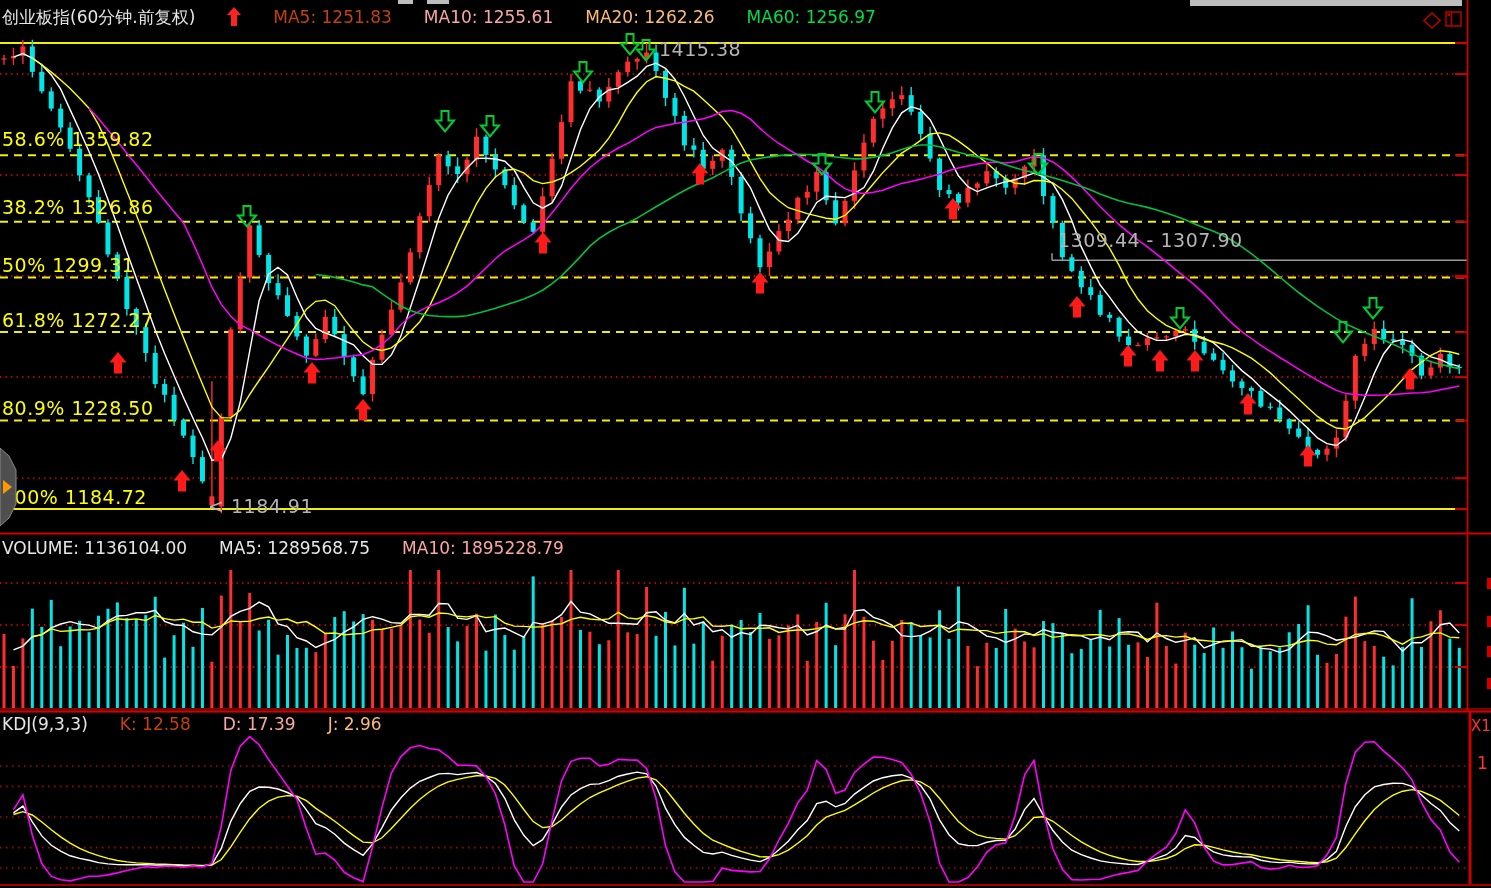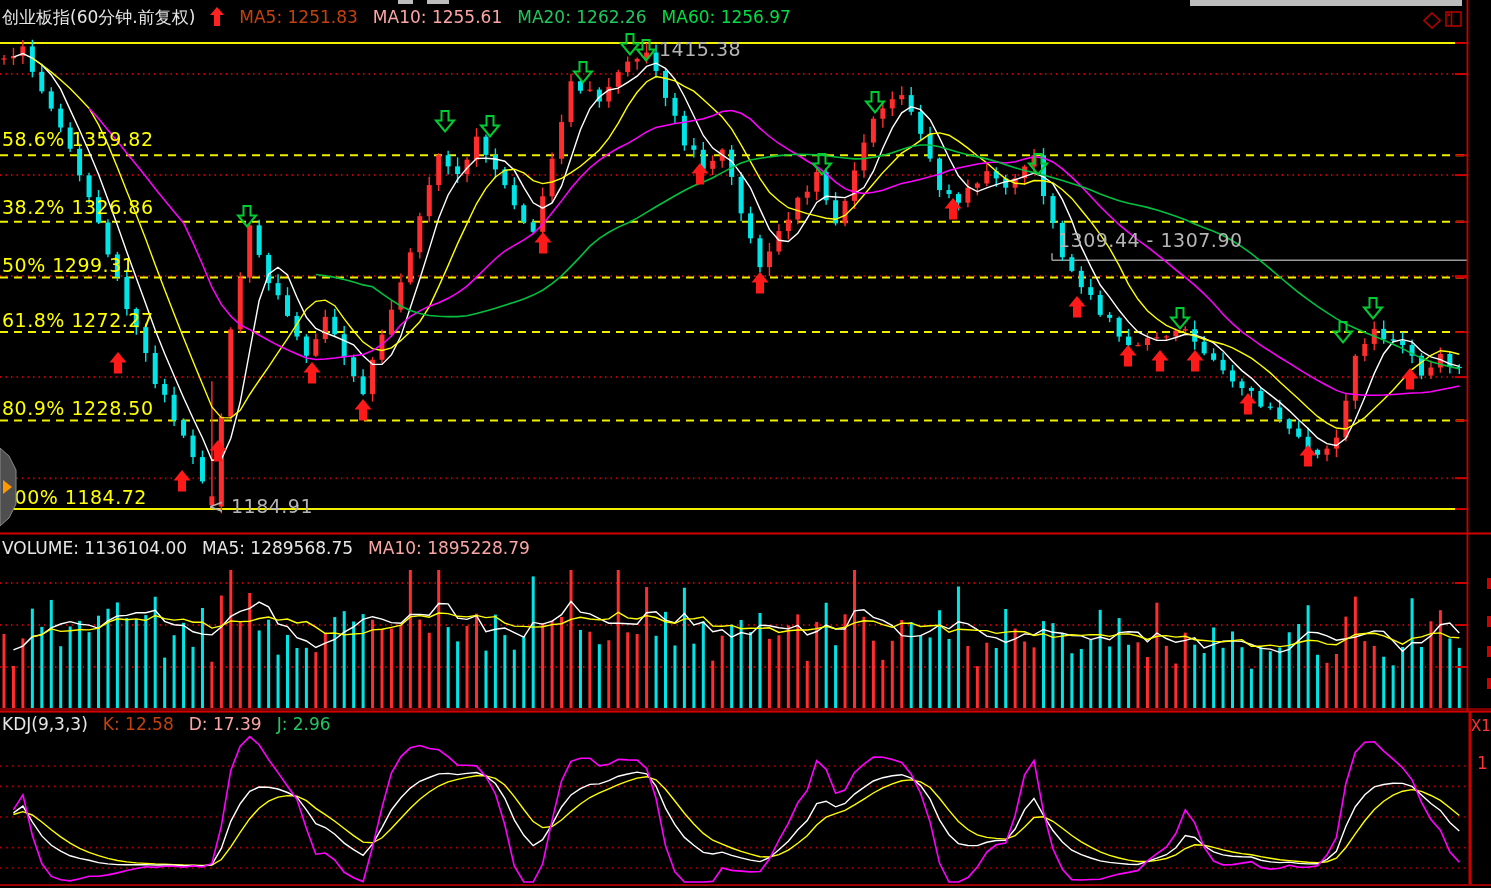--- a/index.html
+++ b/index.html
@@ -2,22 +2,22 @@
 <html><head>
 <meta charset="utf-8">
 <style>
   html,body{margin:0;padding:0;background:#000;}
   #stage{position:relative;width:1491px;height:888px;background:#000;overflow:hidden;
          font-family:"DejaVu Sans",sans-serif;cursor:crosshair;}
   #plot{position:absolute;left:0;top:0;z-index:1;}
   .lbl{position:absolute;white-space:nowrap;line-height:1;z-index:3;}
   .fib{color:#ffff00;font-size:19px;letter-spacing:.5px;}
   .ann{color:#b5b5b5;font-size:19px;letter-spacing:.5px;}
-  .hdr{position:absolute;display:flex;gap:15px;font-size:17px;line-height:1;z-index:4;align-items:center;}
-  .hdr .w{color:#e6e6e6}.hdr .wh{color:#c2410c}.hdr .y{color:#fca5a5}.hdr .m{color:#22c55e}.hdr .g{color:#00dd44}
+  .hdr{position:absolute;display:flex;gap:32px;font-size:17px;line-height:1;z-index:4;align-items:center;}
+  .hdr .w{color:#e6e6e6}.hdr .wh{color:#c2410c}.hdr .y{color:#fca5a5}.hdr .m{color:#fdba74}.hdr .g{color:#00dd44}
   .strip{position:absolute;background:#bdbdbd;z-index:5;}
   .icon-btn{position:absolute;z-index:5;cursor:pointer;}
   #x1{color:#ff3333;font-size:15px;margin-top:28px;}
   #kdjright{color:#ff3333;font-size:17px;}
   #handle{position:absolute;left:0;top:446px;width:17px;height:82px;z-index:6;cursor:pointer;}
 </style>
 </head>
 <body>
 
 <div id="stage">

